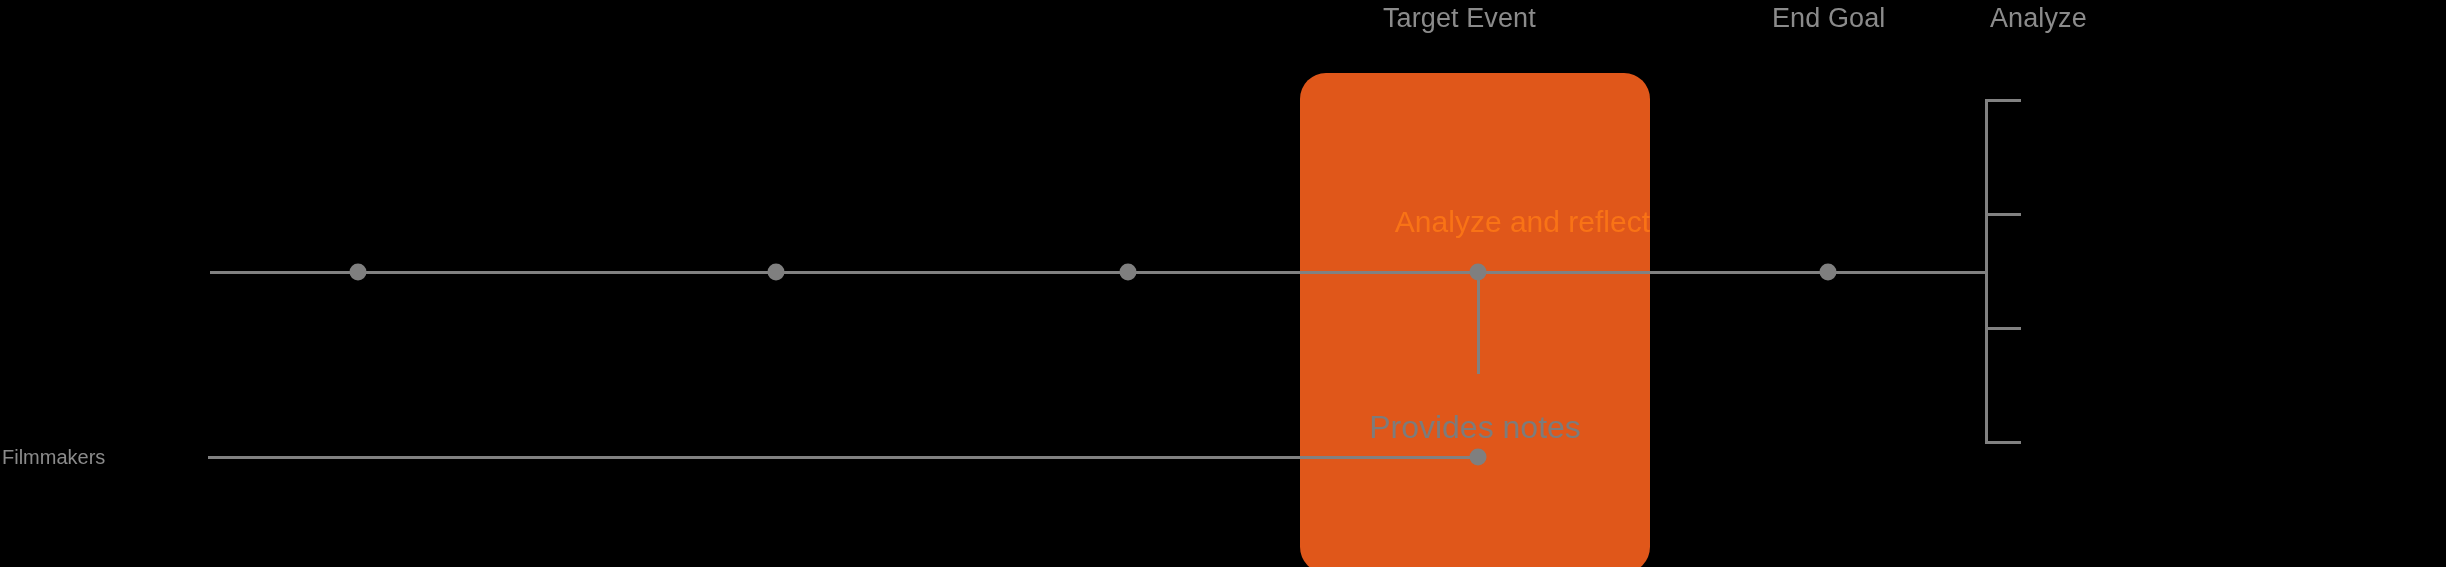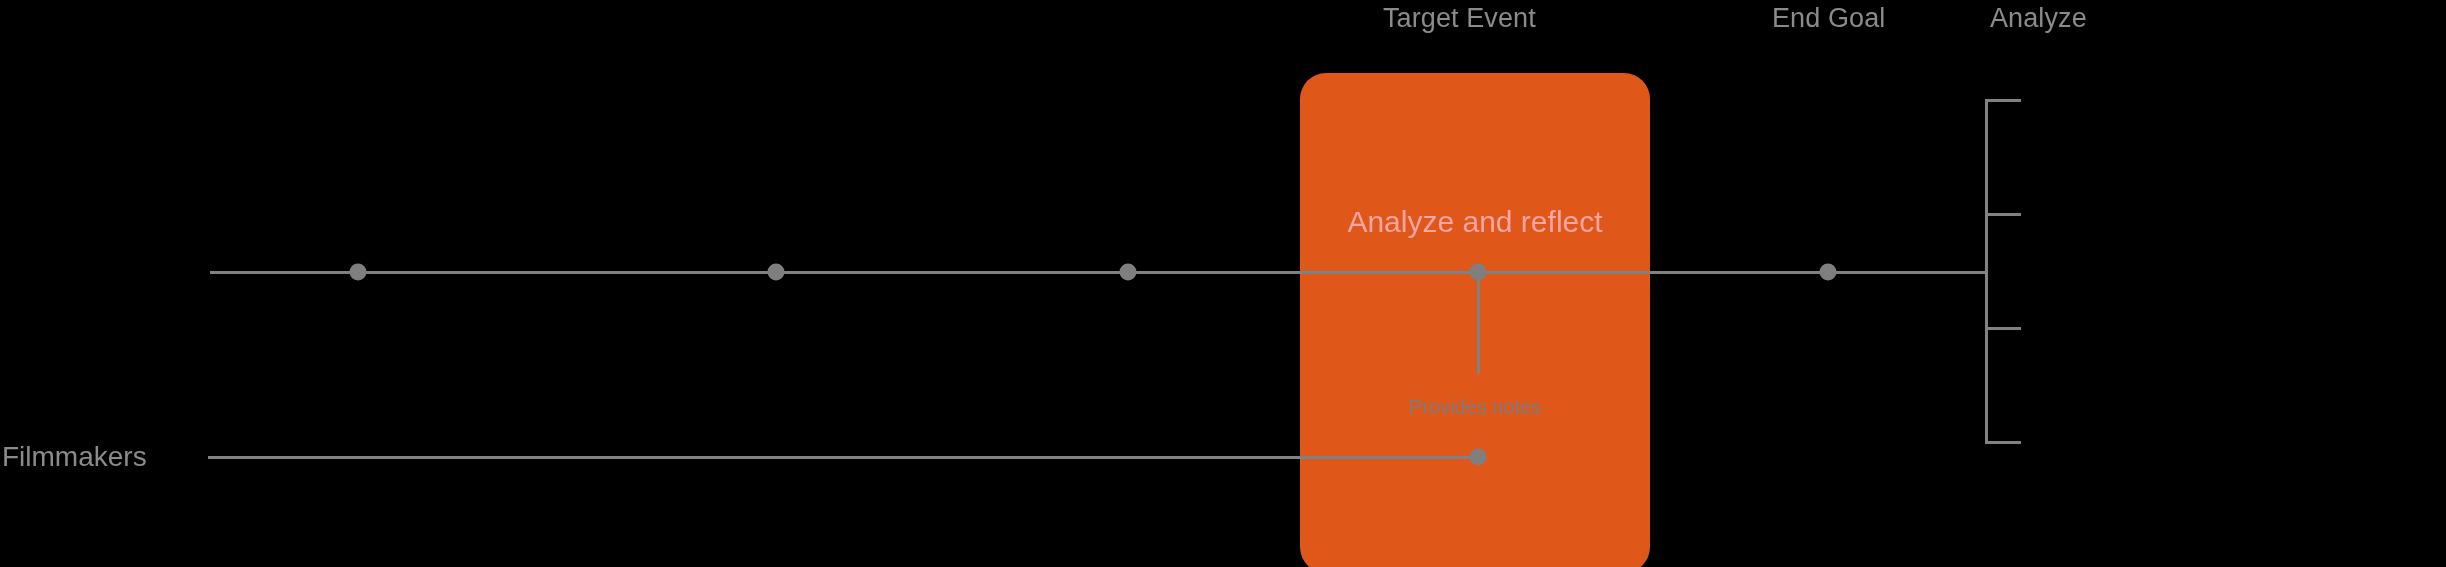--- a/index.html
+++ b/index.html
@@ -29,21 +29,21 @@
     letter-spacing: 0.1px;
     white-space: nowrap;
   }
   #hdr-target-event { left: 1383px; }
   #hdr-end-goal     { left: 1772px; }
   #hdr-outcomes     { left: 1990px; }
 
   
   .lane-label {
     position: absolute;
-    font-size: 28px;
+    font-size: 20px;
     line-height: 34px;
     color: #8b8b8b;
     white-space: nowrap;
   }
   #label-filmmakers {
     left: 2px;
     top: 440px;
   }
 
   
@@ -96,33 +96,33 @@
     height: 500px;
     background: #e0571a;
     border-radius: 26px;
     z-index: 3;
   }
   #activity-card-title {
     position: absolute;
     left: 1300px;
     top: 203px;
     width: 350px;
-    text-align: center;
+    text-align: right;
     font-size: 30px;
     line-height: 38px;
-    color: #fca5a5;
+    color: #f97316;
     z-index: 5;
   }
   #activity-card-subtitle {
     position: absolute;
     left: 1300px;
-    top: 388px;
+    top: 408px;
     width: 350px;
     text-align: center;
-    font-size: 20px;
+    font-size: 32px;
     line-height: 38px;
     color: #7c7c7c;
     z-index: 5;
   }
 
   
   #outcomes-bracket {
     position: absolute;
     left: 1985px;
     top: 99px;

